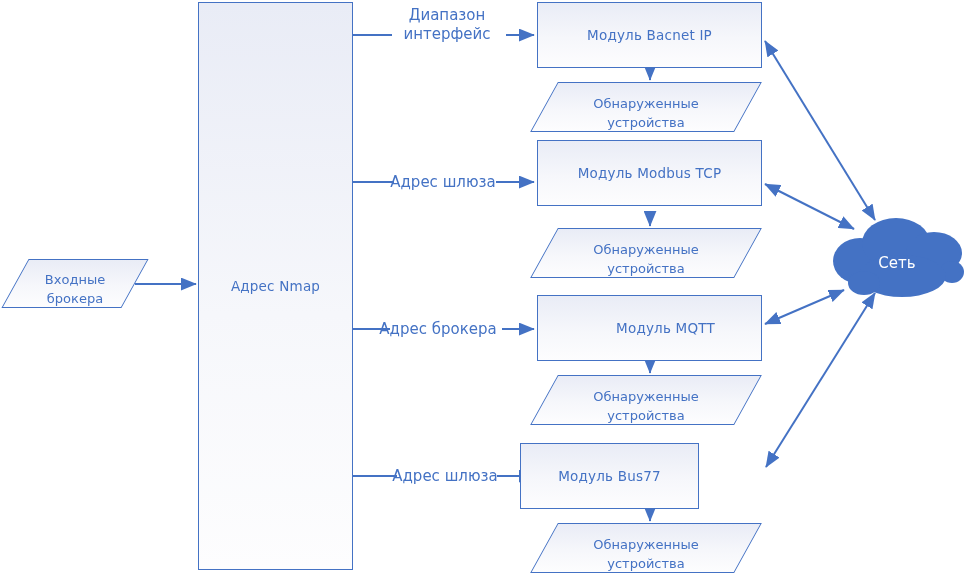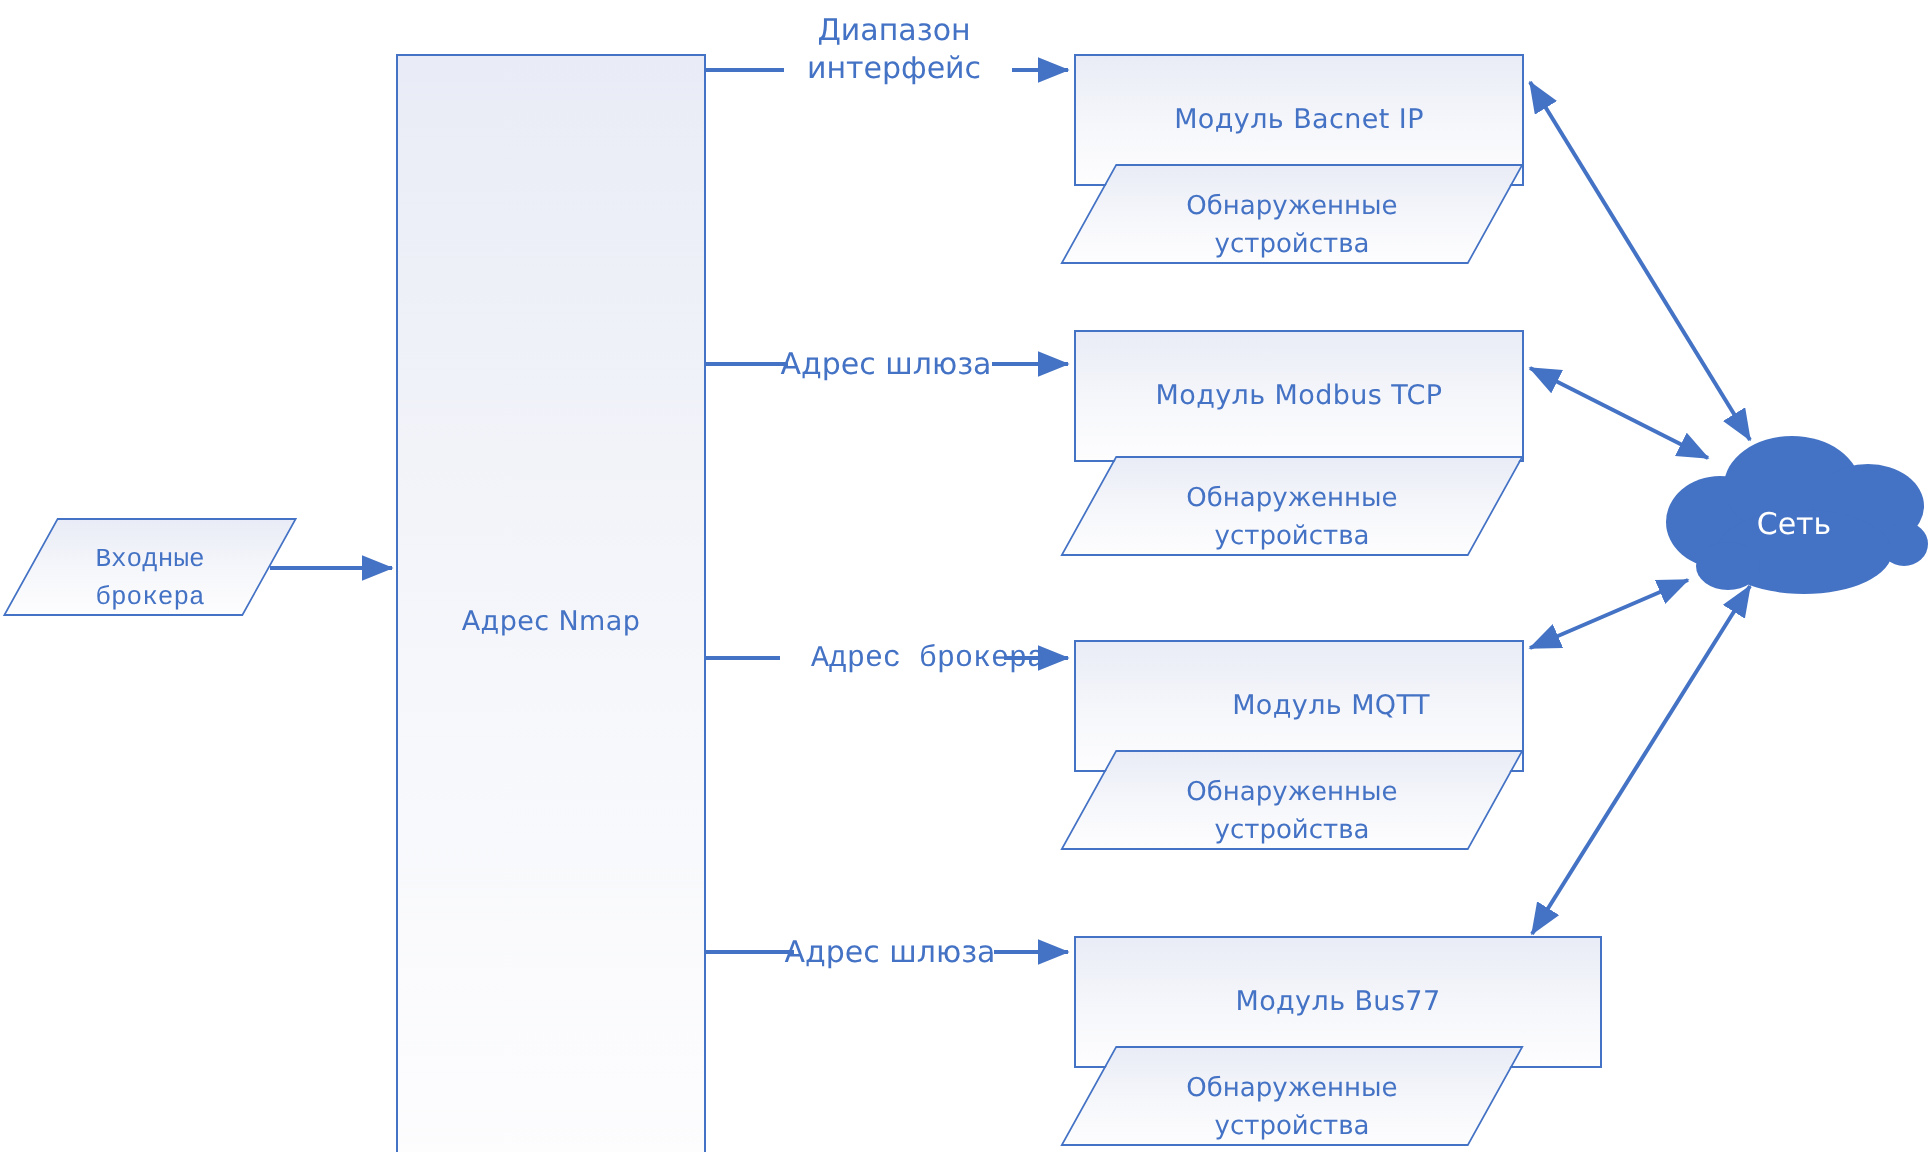--- a/index.html
+++ b/index.html
@@ -12,21 +12,20 @@
     color:#4472C4;
   }
   .layer{position:absolute;left:0;top:0;width:965px;height:576px;}
   .node{
     position:absolute;
     box-sizing:border-box;
     border:1.6px solid #4472C4;
     background:linear-gradient(to bottom,#e9ecf6 0%,#f6f7fb 55%,#fdfdfe 100%);
     display:flex;align-items:center;justify-content:center;
     text-align:center;
-    margin-top:25px;
   }
   .box-label{font-size:13.5px;letter-spacing:.2px;}
   .pgram{
     position:absolute;
     display:flex;align-items:flex-end;justify-content:center;
     text-align:center;
   }
   .pgram .bg{
     position:absolute;top:0;bottom:0;left:14px;right:14px;
     border:1.6px solid #4472C4;
@@ -87,56 +86,56 @@
       <line x1="650" y1="362" x2="650" y2="373" marker-end="url(#ae)"></line>
       <line x1="650" y1="510" x2="650" y2="521" marker-end="url(#ae)"></line>
 
       <line x1="765" y1="41" x2="875" y2="220" marker-start="url(#as)" marker-end="url(#ae)"></line>
       <line x1="765" y1="184" x2="854" y2="229" marker-start="url(#as)" marker-end="url(#ae)"></line>
       <line x1="765" y1="324" x2="844" y2="290" marker-start="url(#as)" marker-end="url(#ae)"></line>
       <line x1="766" y1="467" x2="875" y2="293" marker-start="url(#as)" marker-end="url(#ae)"></line>
     </g>
   </svg>
 
-  <div class="pgram" style="left:2px;top:259px;width:146px;height:49px;font-family:Liberation Mono, monospace;">
+  <div class="pgram" style="left:2px;top:259px;width:146px;height:49px;">
     <div class="bg" style="left:13px;right:13px;"></div>
     <div class="txt">
       <div>Входные</div>
       <div>брокера</div>
     </div>
   </div>
 
   <div class="node" style="left:198px;top:2px;width:155px;height:568px;">
     <span class="box-label">Адрес Nmap</span>
   </div>
 
   <div class="conn-label" style="left:377px;top:6px;width:140px;">
     <div>Диапазон</div>
     <div>интерфейс</div>
   </div>
   <div class="conn-label" style="left:383px;top:173px;width:120px;">
     <div>Адрес шлюза</div>
   </div>
-  <div class="conn-label" style="left:399px;top:320px;width:130px;font-family:Liberation Mono, monospace;">
+  <div class="conn-label" style="left:373px;top:320px;width:130px;">
     <div>Адрес брокера</div>
   </div>
   <div class="conn-label" style="left:385px;top:467px;width:120px;">
     <div>Адрес шлюза</div>
   </div>
 
   <div class="node" style="left:537px;top:2px;width:225px;height:66px;">
     <span class="box-label">Модуль Bacnet IP</span>
   </div>
   <div class="node" style="left:537px;top:140px;width:225px;height:66px;">
     <span class="box-label">Модуль Modbus TCP</span>
   </div>
   <div class="node" style="left:537px;top:295px;width:225px;height:66px;padding-left:32px;">
     <span class="box-label">Модуль MQTT</span>
   </div>
-  <div class="node" style="left:537px;top:443px;width:264px;height:66px;">
+  <div class="node" style="left:520px;top:443px;width:179px;height:66px;">
     <span class="box-label">Модуль Bus77</span>
   </div>
 
   <div class="pgram" style="left:530px;top:82px;width:232px;height:50px;">
     <div class="bg"></div>
     <div class="txt">
       <div>Обнаруженные</div>
       <div>устройства</div>
     </div>
   </div>

